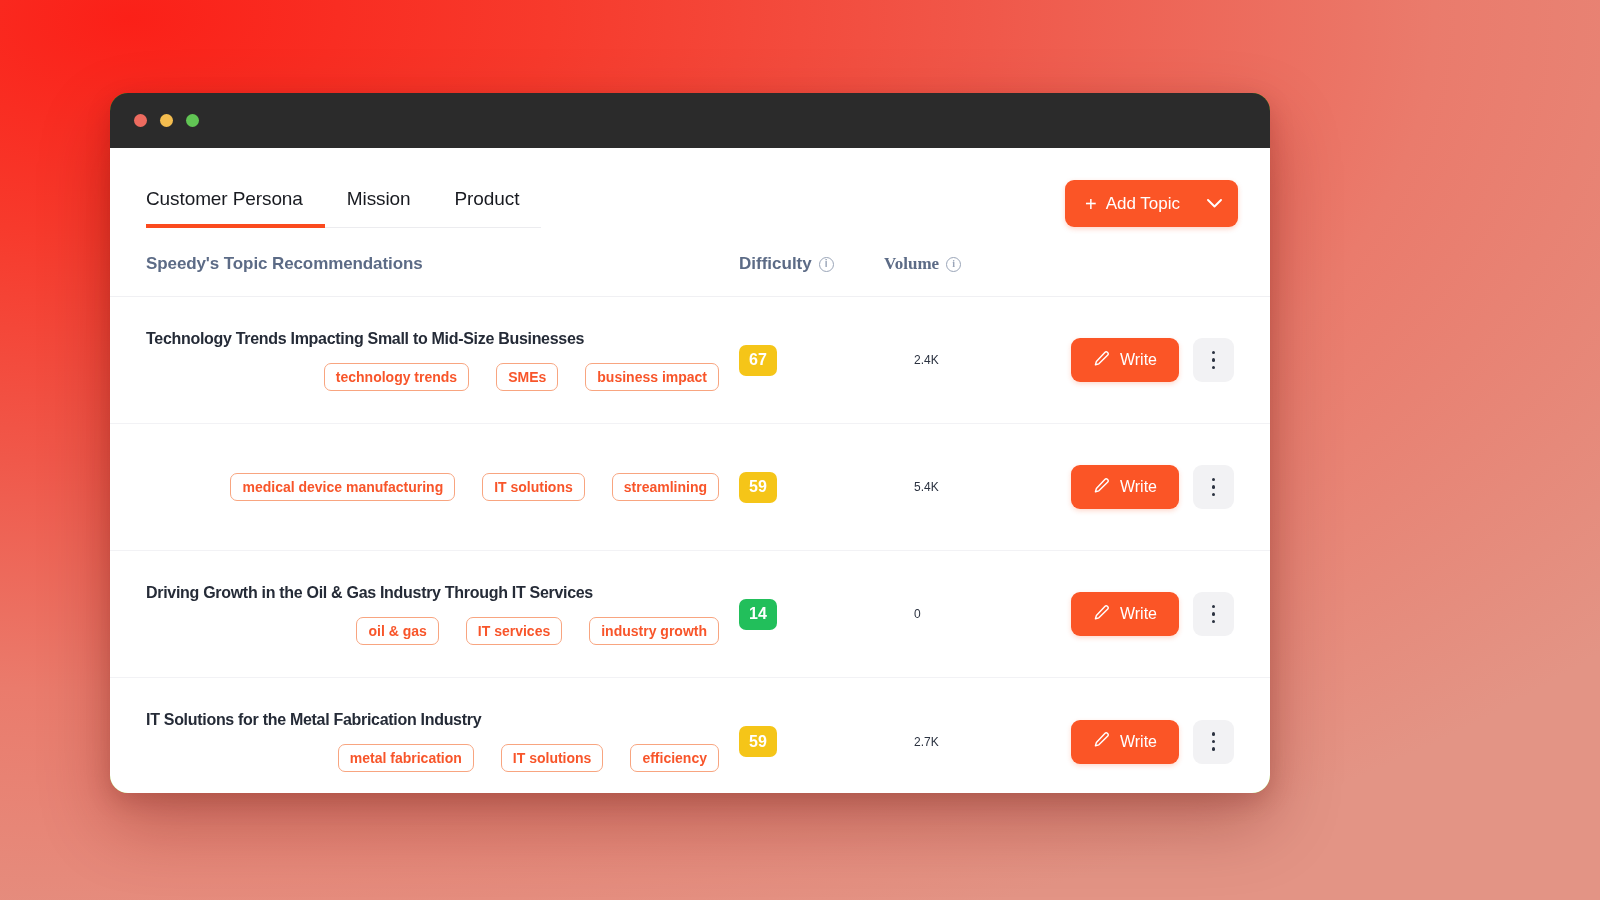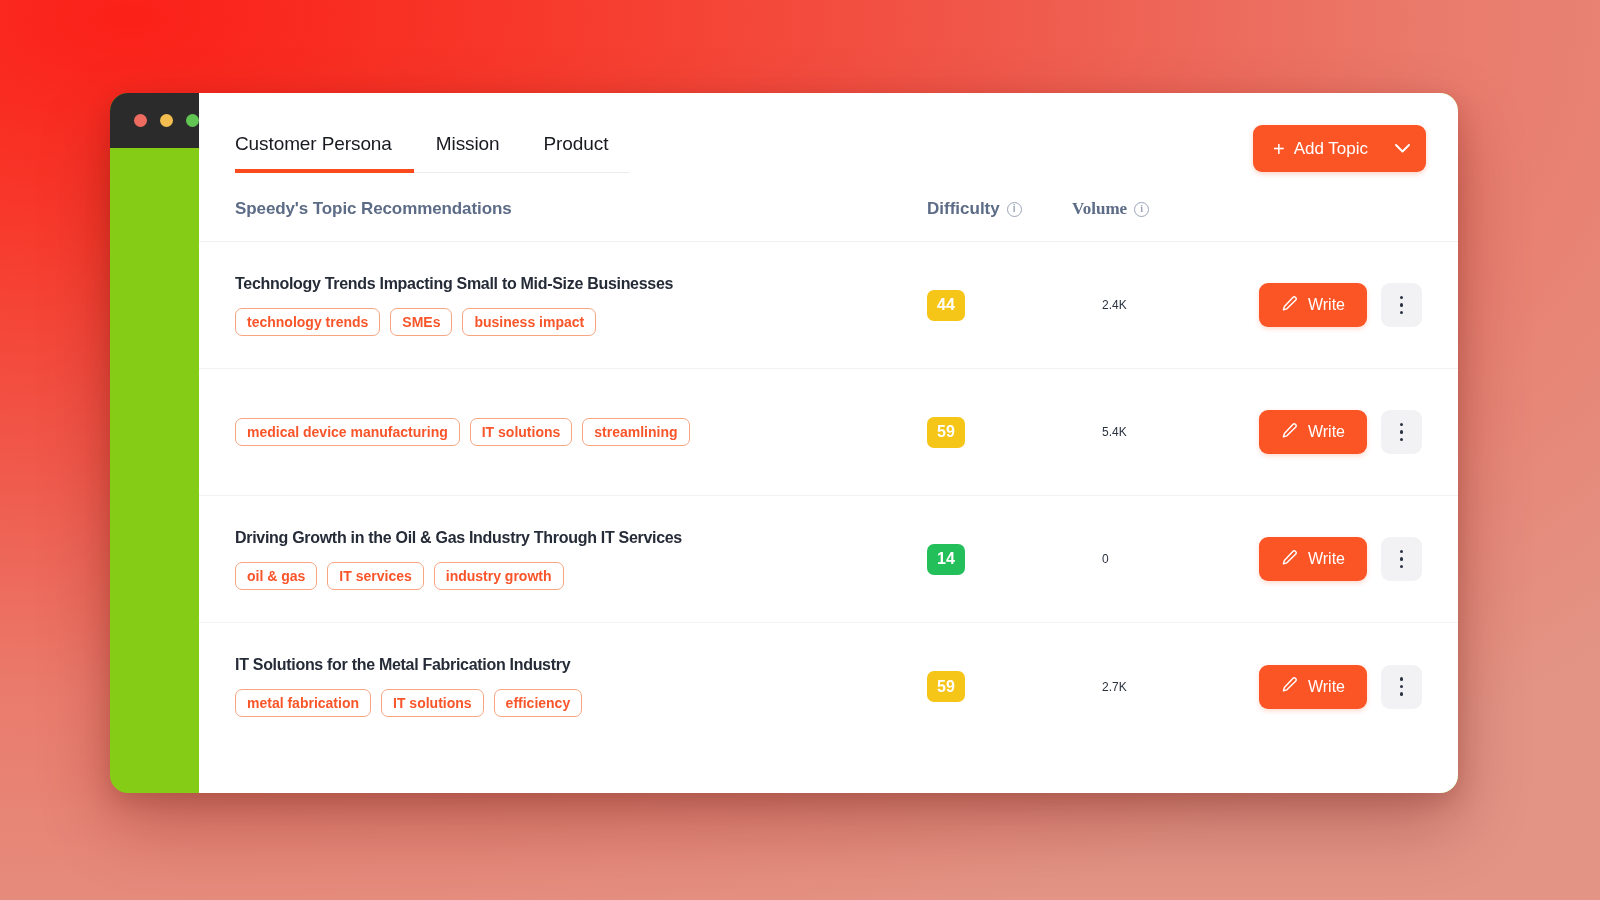--- a/index.html
+++ b/index.html
@@ -18,28 +18,28 @@
     display: flex;
     align-items: flex-start;
     justify-content: flex-start;
   }
 
   
   .window {
     position: absolute;
     left: 110px;
     top: 93px;
-    width: 1348px;
+    width: 1160px;
     height: 700px;
     border-radius: 18px;
     background: #84cc16;
     box-shadow: 0 30px 70px rgba(90, 10, 5, 0.30), 0 8px 24px rgba(90,10,5,0.18);
     overflow: hidden;
     display: flex;
-    flex-direction: row;
+    flex-direction: column;
   }
 
   .titlebar {
     height: 55px;
     background: #2b2b2b;
     display: flex;
     align-items: center;
     padding-left: 24px;
     flex: 0 0 auto;
   }
@@ -160,21 +160,21 @@
   .row:last-child { border-bottom: none; }
 
   .row-main { flex: 1 1 auto; padding-right: 20px; }
   .row-title {
     font-size: 16px;
     font-weight: bold;
     color: #252b37;
     letter-spacing: -0.3px;
     margin-bottom: 15px;
   }
-  .tags { display: flex; flex-wrap: wrap; gap: 10px; }
+  .tags { display: flex; flex-wrap: wrap; gap: 27px; justify-content: flex-end; }
   .tag {
     border: 1.3px solid #f8a580;
     color: #f8552a;
     border-radius: 7px;
     font-size: 14px;
     font-weight: bold;
     padding: 6px 11px;
     line-height: 1;
     background: #fff;
     white-space: nowrap;
@@ -291,21 +291,21 @@
         <div class="row">
           <div class="row-main">
             <div class="row-title">Technology Trends Impacting Small to Mid-Size Businesses</div>
             <div class="tags">
               <span class="tag">technology trends</span>
               <span class="tag">SMEs</span>
               <span class="tag">business impact</span>
             </div>
           </div>
           <div class="cell-diff">
-            <span class="badge" style="background: rgb(245, 197, 24);">44</span>
+            <span class="badge" style="background: rgb(245, 197, 24);">67</span>
           </div>
           <div class="cell-vol">2.4K</div>
           <div class="cell-actions">
             <button class="write-btn">
               <span><svg width="17" height="17" viewBox="0 0 20 20" fill="none" aria-hidden="true">
                   <path d="M14.2 2.6a1.8 1.8 0 0 1 2.6 0l.6.6a1.8 1.8 0 0 1 0 2.6L6.9 16.3l-4 1.1 1.1-4z" stroke="#ffffff" stroke-width="1.7" stroke-linejoin="round"></path>
                 </svg></span>
               <span>Write</span>
             </button>
             <button class="kebab">

